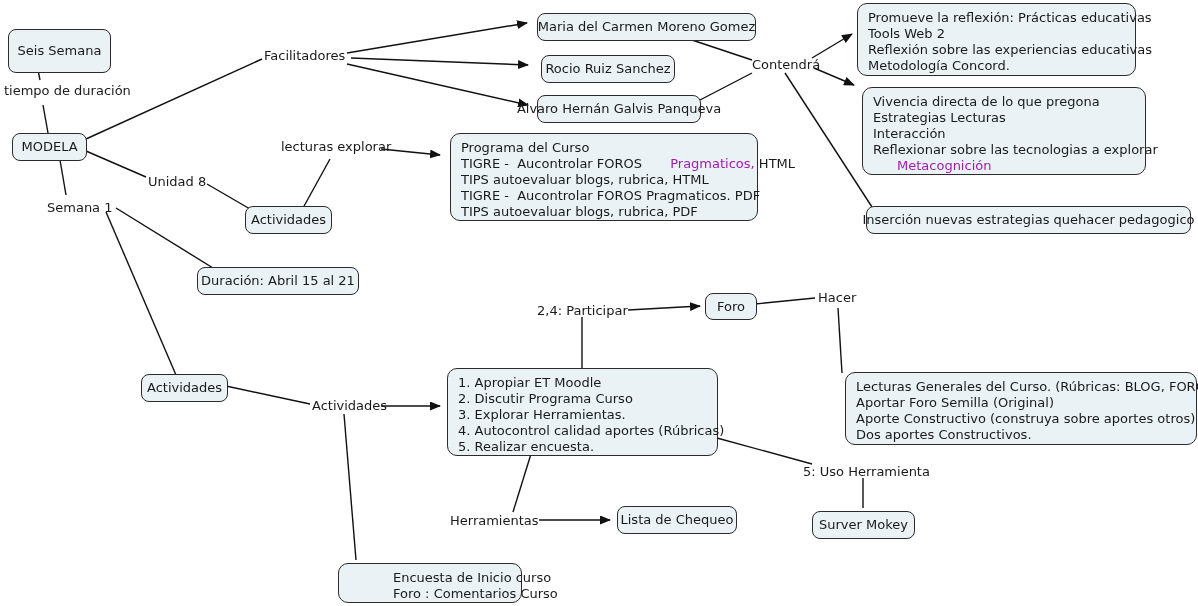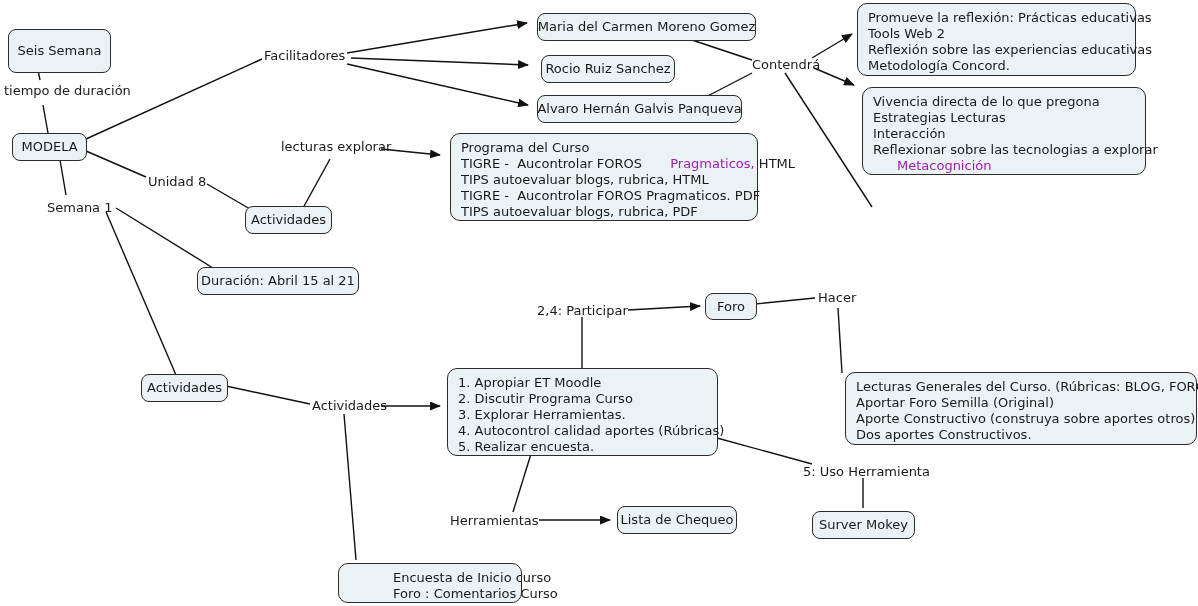--- a/index.html
+++ b/index.html
@@ -119,21 +119,21 @@
   </div>
 
   <div class="node pill" style="left:537px;top:13px;width:219px;height:28px;">
     <span class="txt">Maria del Carmen Moreno Gomez</span>
   </div>
 
   <div class="node pill" style="left:541px;top:55px;width:134px;height:28px;">
     <span class="txt">Rocio Ruiz Sanchez</span>
   </div>
 
-  <div class="node pill" style="left:537px;top:95px;width:205px;height:28px;">
+  <div class="node pill" style="left:537px;top:95px;width:164px;height:28px;">
     <span class="txt">Alvaro Hernán Galvis Panqueva</span>
   </div>
 
   <div class="node block" style="left:450px;top:133px;width:308px;height:88px;">
     <span class="txt"><span>Programa del Curso</span>
 <span>TIGRE -  Aucontrolar FOROS </span><span class="hl">Pragmaticos,</span><span> HTML</span>
 <span>TIPS autoevaluar blogs, rubrica, HTML</span>
 <span>TIGRE -  Aucontrolar FOROS Pragmaticos. PDF</span>
 <span>TIPS autoevaluar blogs, rubrica, PDF</span></span>
   </div>
@@ -146,20 +146,23 @@
   </div>
 
   <div class="node block" style="left:862px;top:87px;width:284px;height:88px;">
     <span class="txt"><span>Vivencia directa de lo que pregona</span>
 <span>Estrategias Lecturas</span>
 <span>Interacción</span>
 <span>Reflexionar sobre las tecnologias a explorar</span>
 <span class="hl">Metacognición</span></span>
   </div>
 
+  <div class="node pill" style="left:866px;top:206px;width:325px;height:28px;">
+    <span class="txt">Inserción nuevas estrategias quehacer pedagogico</span>
+  </div>
 
   <div class="node pill" style="left:705px;top:293px;width:52px;height:27px;">
     <span class="txt">Foro</span>
   </div>
 
   <div class="node block" style="left:447px;top:368px;width:271px;height:88px;">
     <span class="txt"><span>1. Apropiar ET Moodle</span>
 <span>2. Discutir Programa Curso</span>
 <span>3. Explorar Herramientas.</span>
 <span>4. Autocontrol calidad aportes (Rúbricas)</span>

